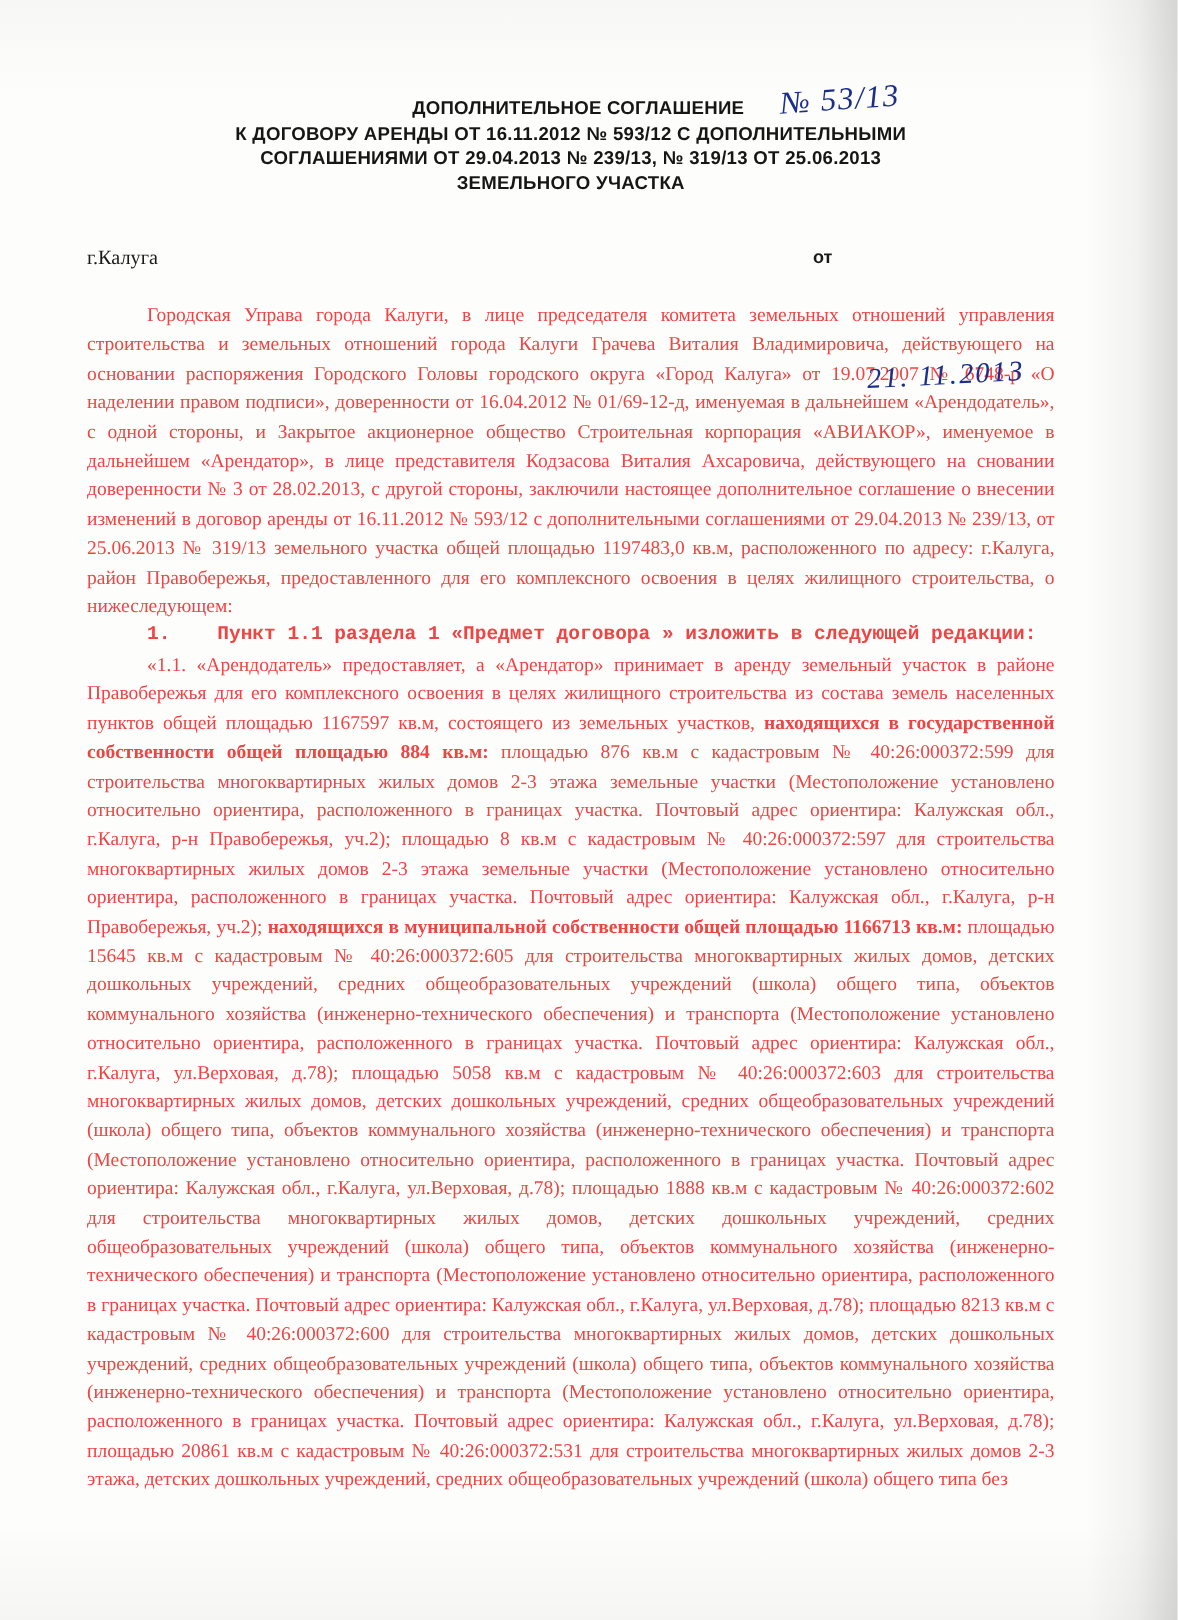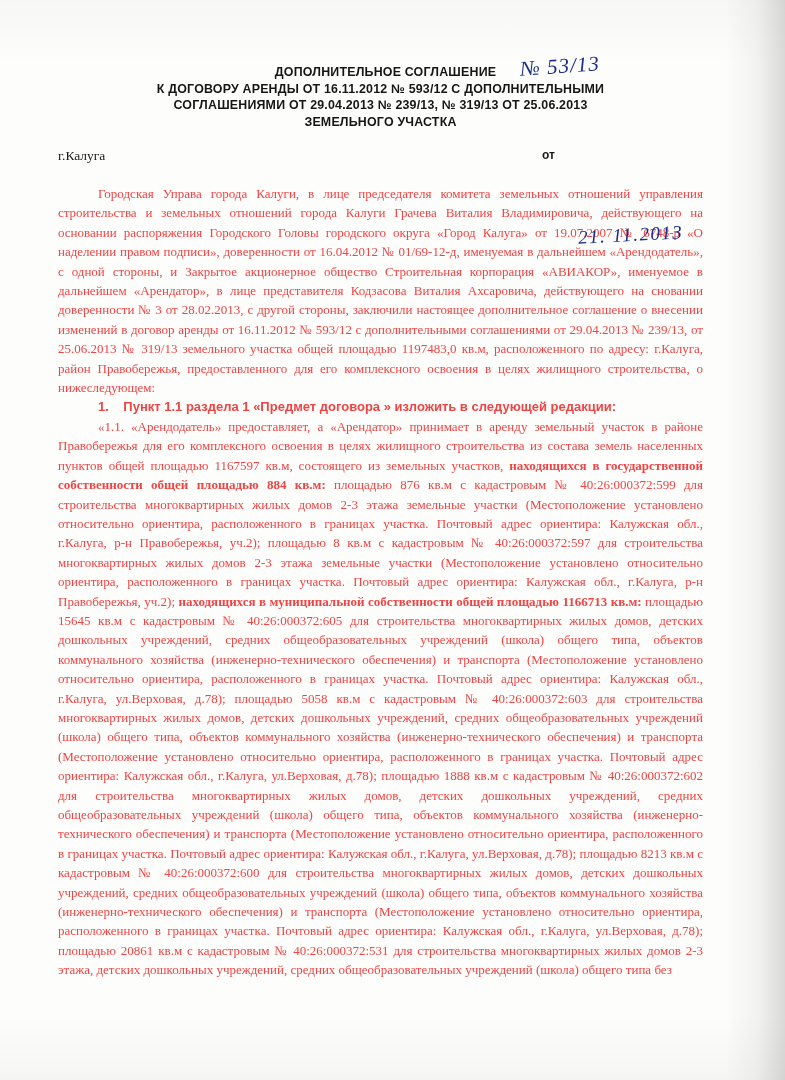--- a/index.html
+++ b/index.html
@@ -73,21 +73,21 @@
   .hw-date {
     position: absolute;
     left: 520px;
     top: 78px;
     font-size: 19px;
     transform: rotate(-3deg);
     letter-spacing: 1.5px;
   }
   .meta-row {
     position: relative;
-    margin-top: 16px;
+    margin-top: 32px;
     height: 22px;
     font-size: 13.5px;
   }
   .city {
     position: absolute;
     left: 0;
     top: 2px;
   }
   .date-label {
     position: absolute;
@@ -106,21 +106,21 @@
     color: #ef4444;
   }
   .body-text p {
     margin: 0 0 0 0;
     text-indent: 40px;
   }
   .clause-head {
     margin-top: 2px;
     text-indent: 40px;
     font-weight: bold;
-    font-family: Liberation Sans, sans-serif;
+    font-family: Liberation Mono, monospace;
   }
   .quoted {
     text-indent: 40px;
   }
   b.inline-bold {
     font-weight: bold;
   }
 </style>
 </head>
 <body>

